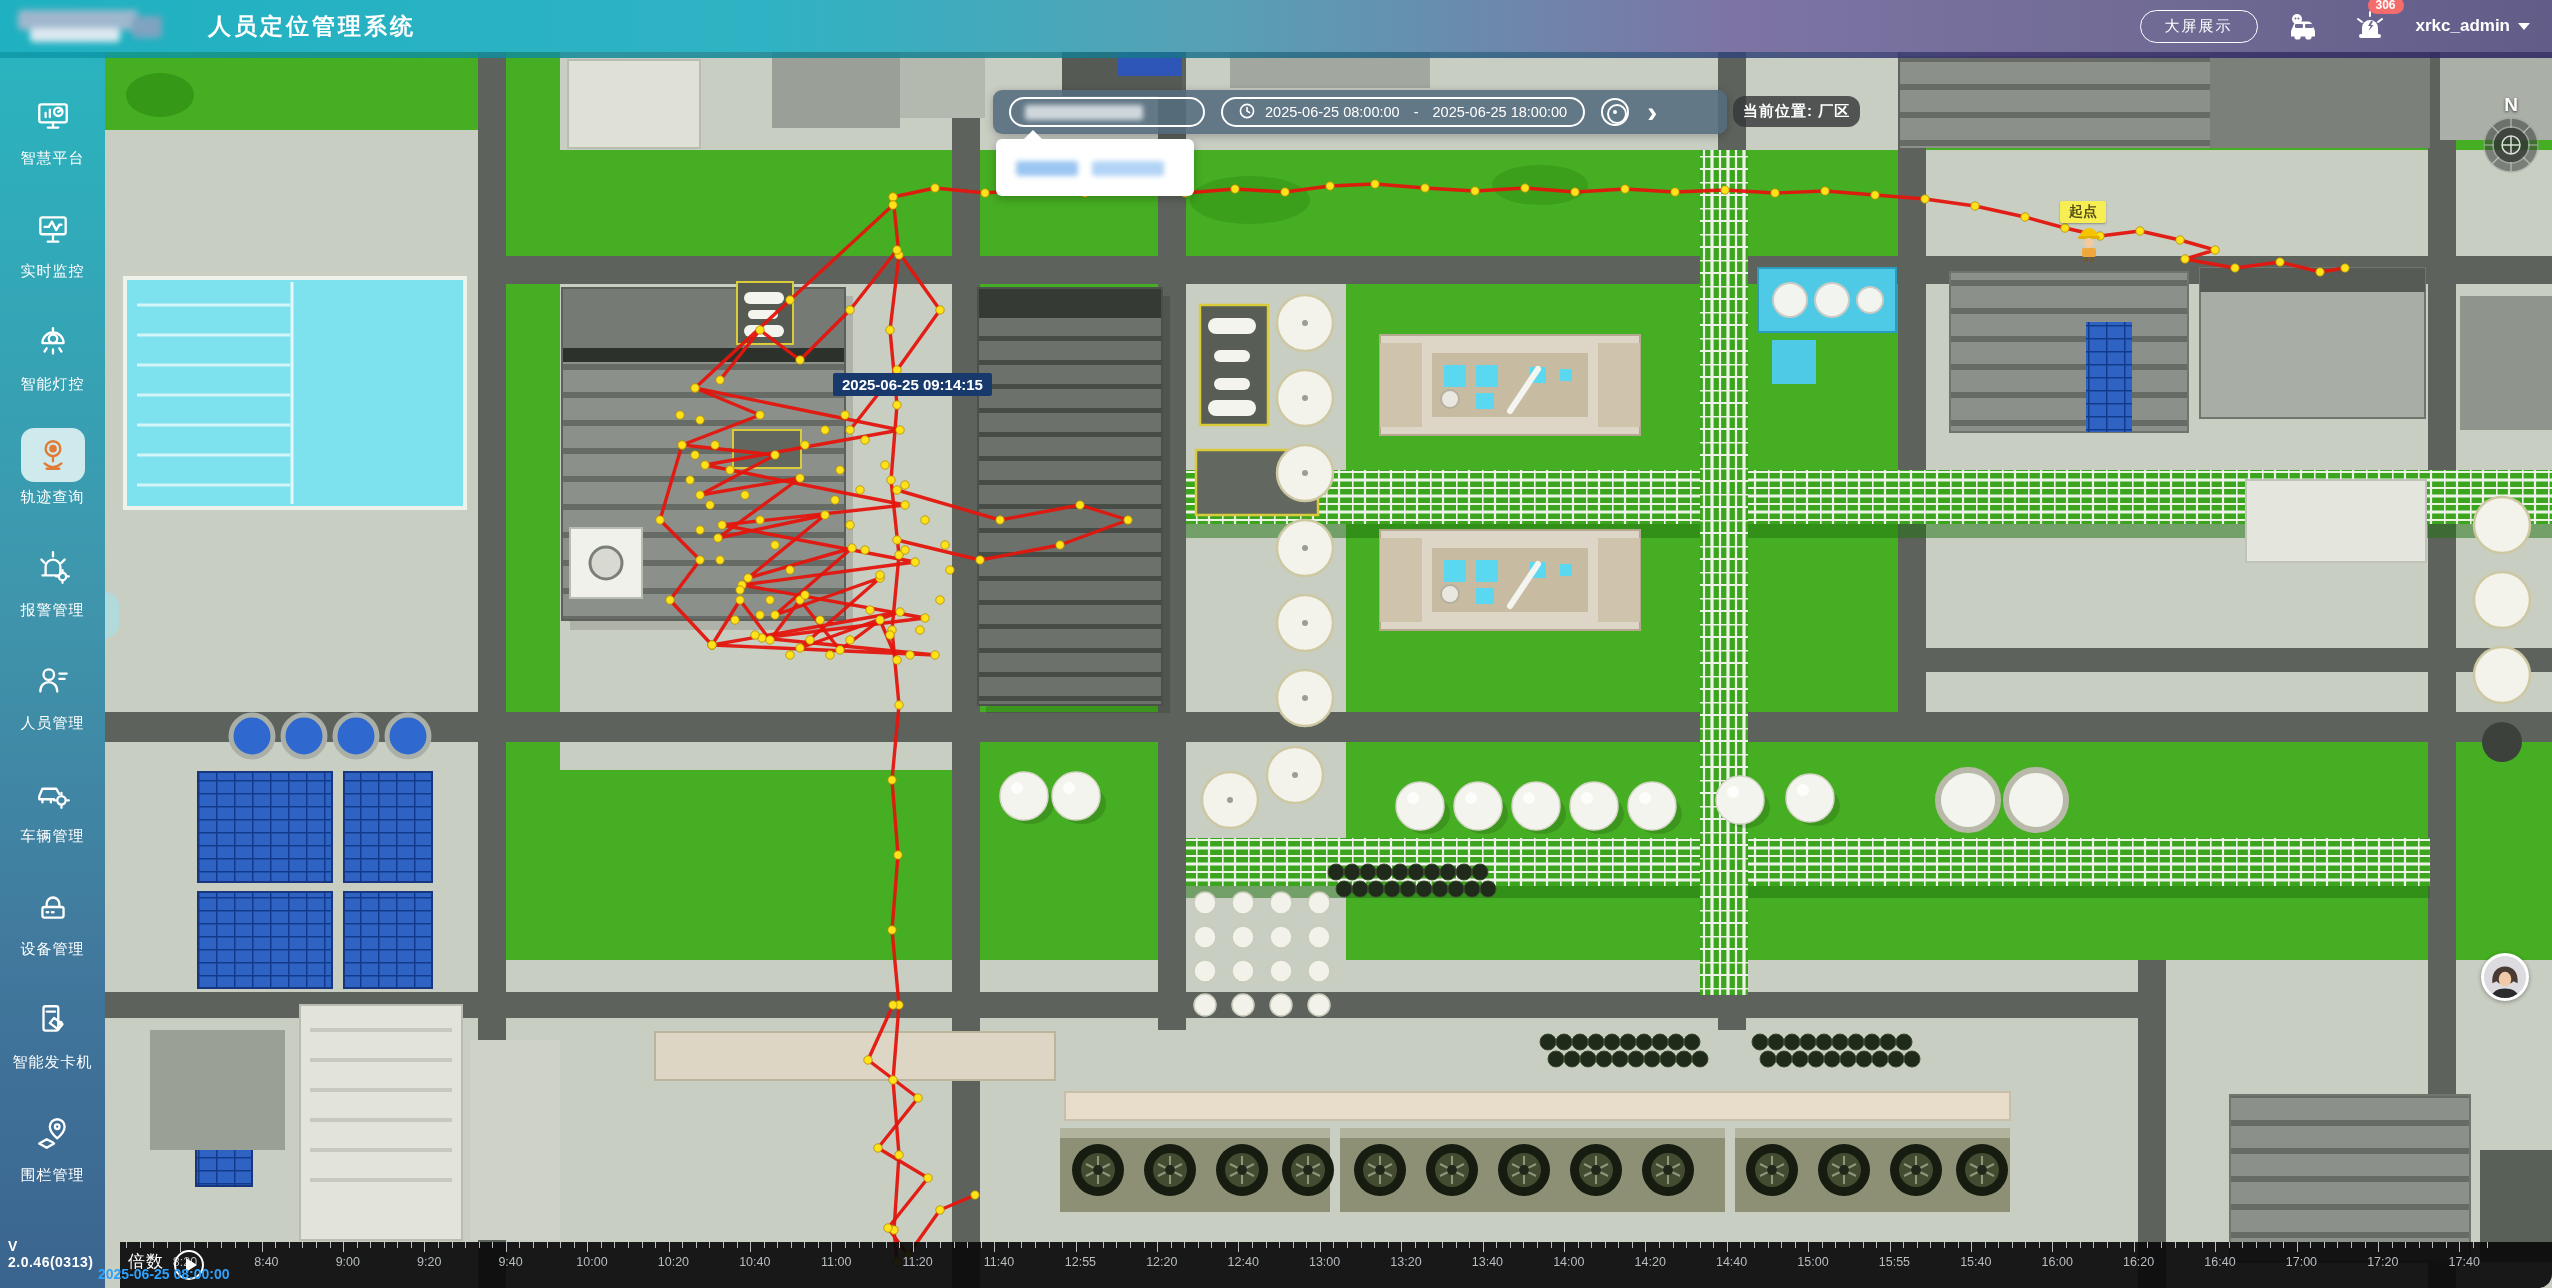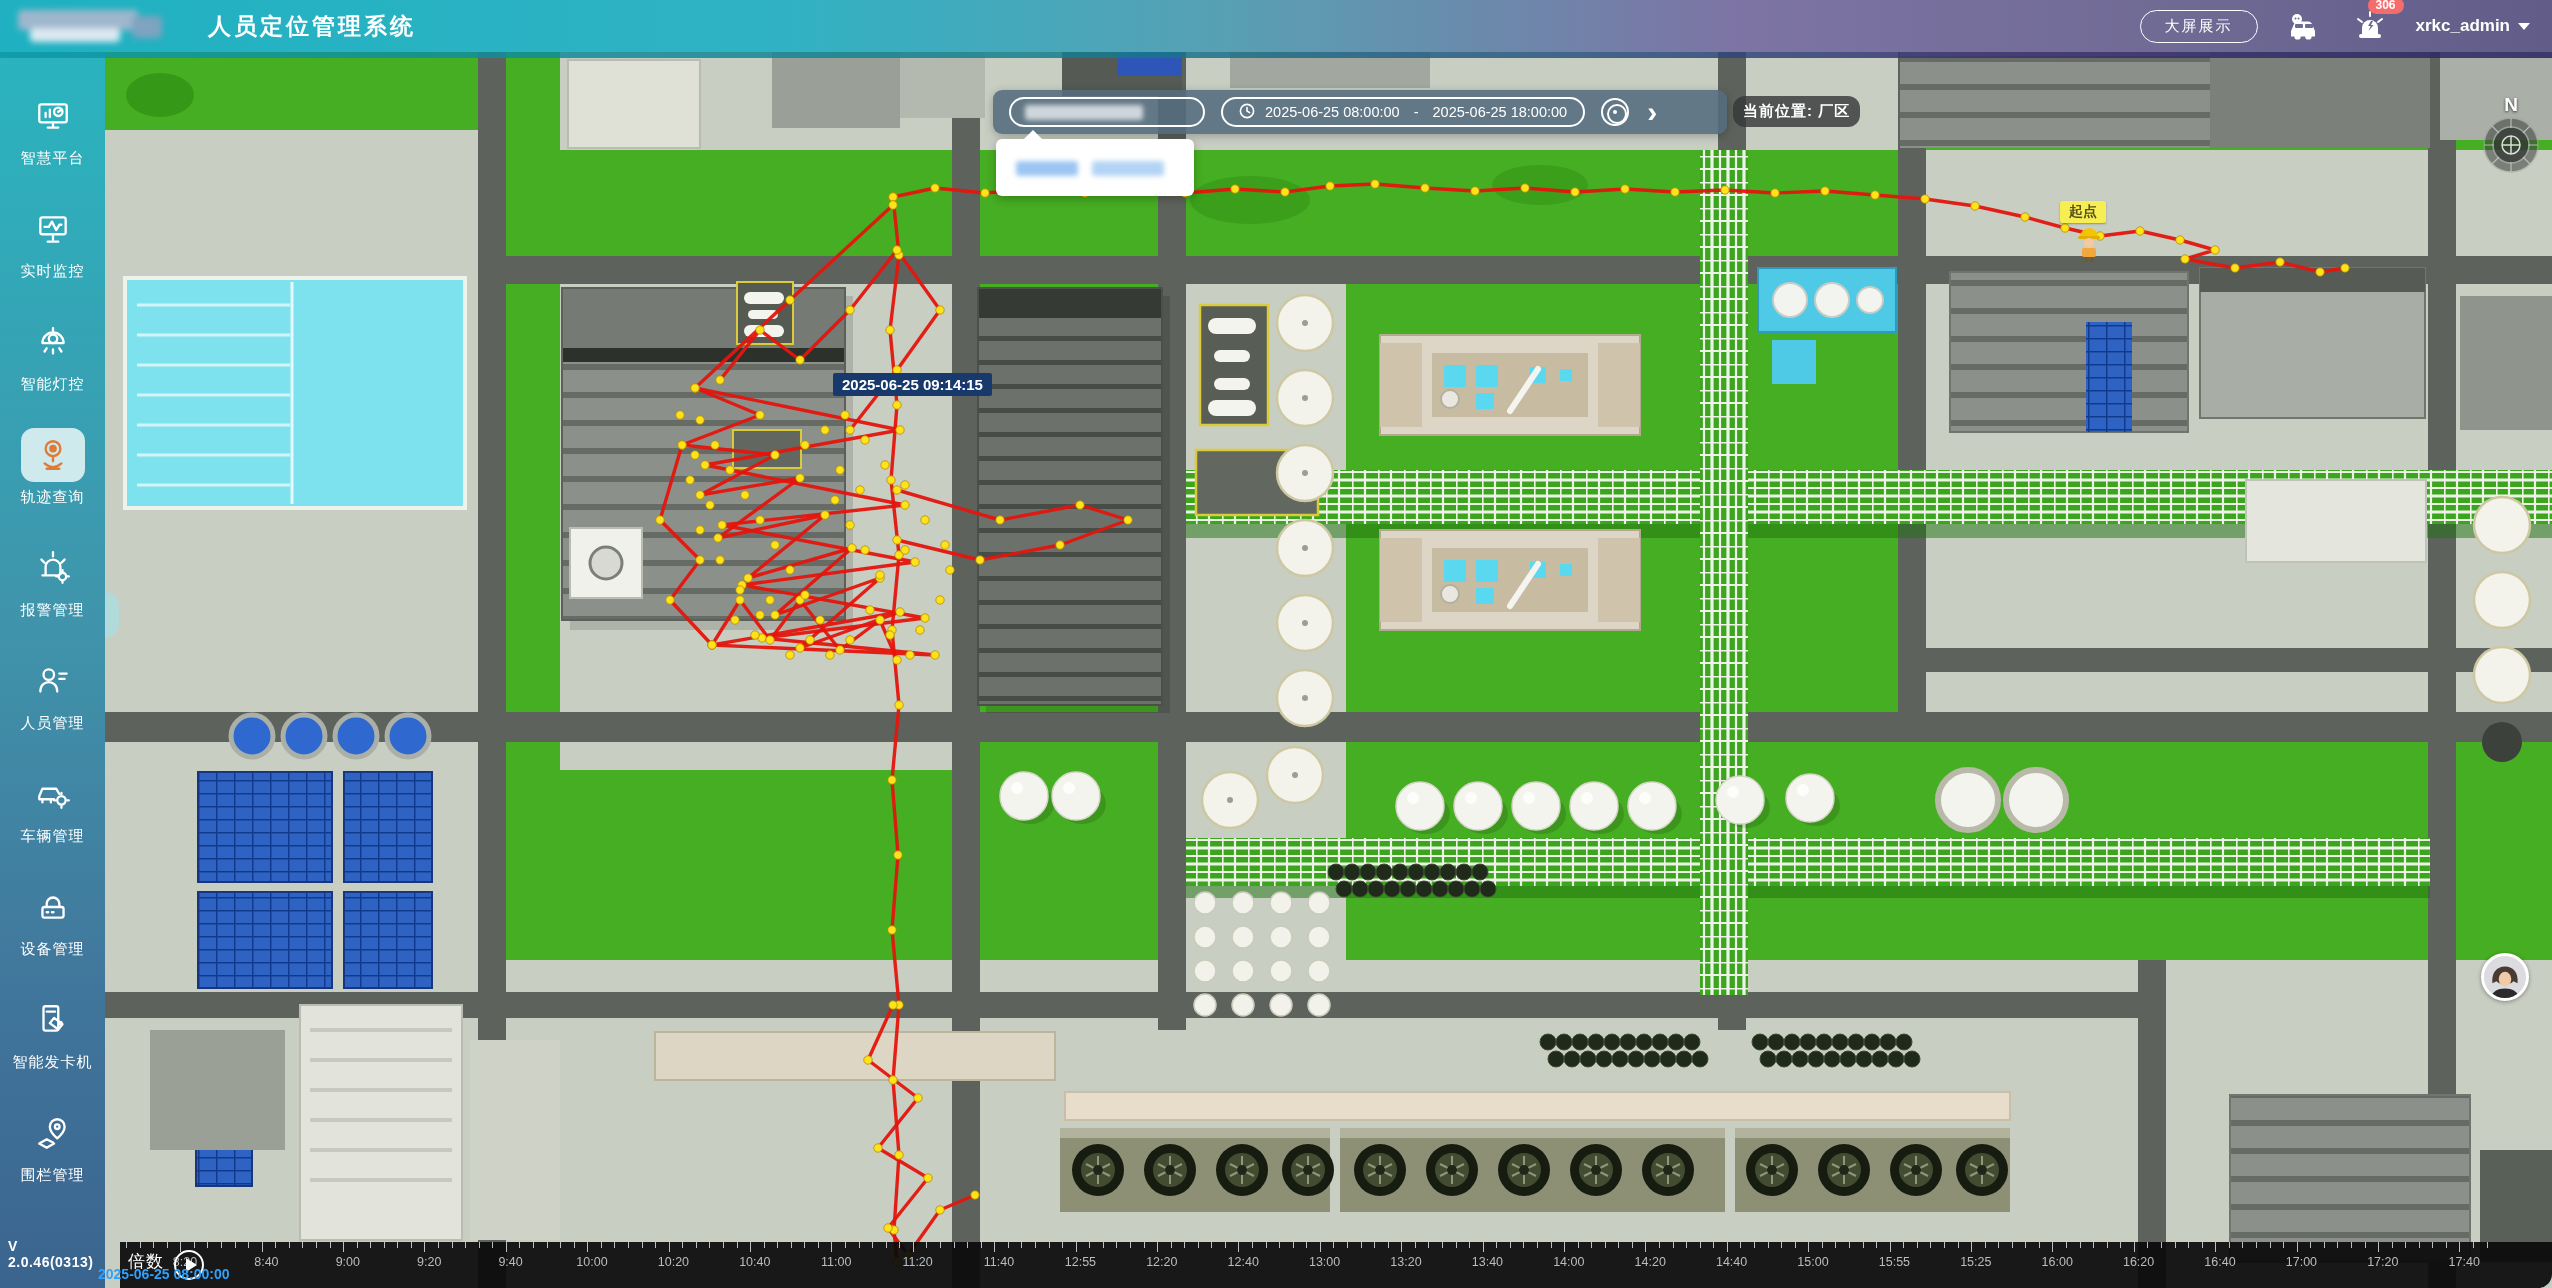--- a/index.html
+++ b/index.html
@@ -915,21 +915,21 @@
         <span class="ticklabel" style="left: 1041.8px;">12:20</span>
         <span class="ticklabel" style="left: 1123.2px;">12:40</span>
         <span class="ticklabel" style="left: 1204.6px;">13:00</span>
         <span class="ticklabel" style="left: 1286px;">13:20</span>
         <span class="ticklabel" style="left: 1367.4px;">13:40</span>
         <span class="ticklabel" style="left: 1448.8px;">14:00</span>
         <span class="ticklabel" style="left: 1530.2px;">14:20</span>
         <span class="ticklabel" style="left: 1611.6px;">14:40</span>
         <span class="ticklabel" style="left: 1693px;">15:00</span>
         <span class="ticklabel" style="left: 1774.4px;">15:55</span>
-        <span class="ticklabel" style="left: 1855.8px;">15:25</span>
+        <span class="ticklabel" style="left: 1855.8px;">15:40</span>
         <span class="ticklabel" style="left: 1937.2px;">16:00</span>
         <span class="ticklabel" style="left: 2018.6px;">16:20</span>
         <span class="ticklabel" style="left: 2100px;">16:40</span>
         <span class="ticklabel" style="left: 2181.4px;">17:00</span>
         <span class="ticklabel" style="left: 2262.8px;">17:20</span>
         <span class="ticklabel" style="left: 2344.2px;">17:40</span>
       </div>
   </footer>
   <div class="tl-controls">
     <span class="speed">倍数</span>

